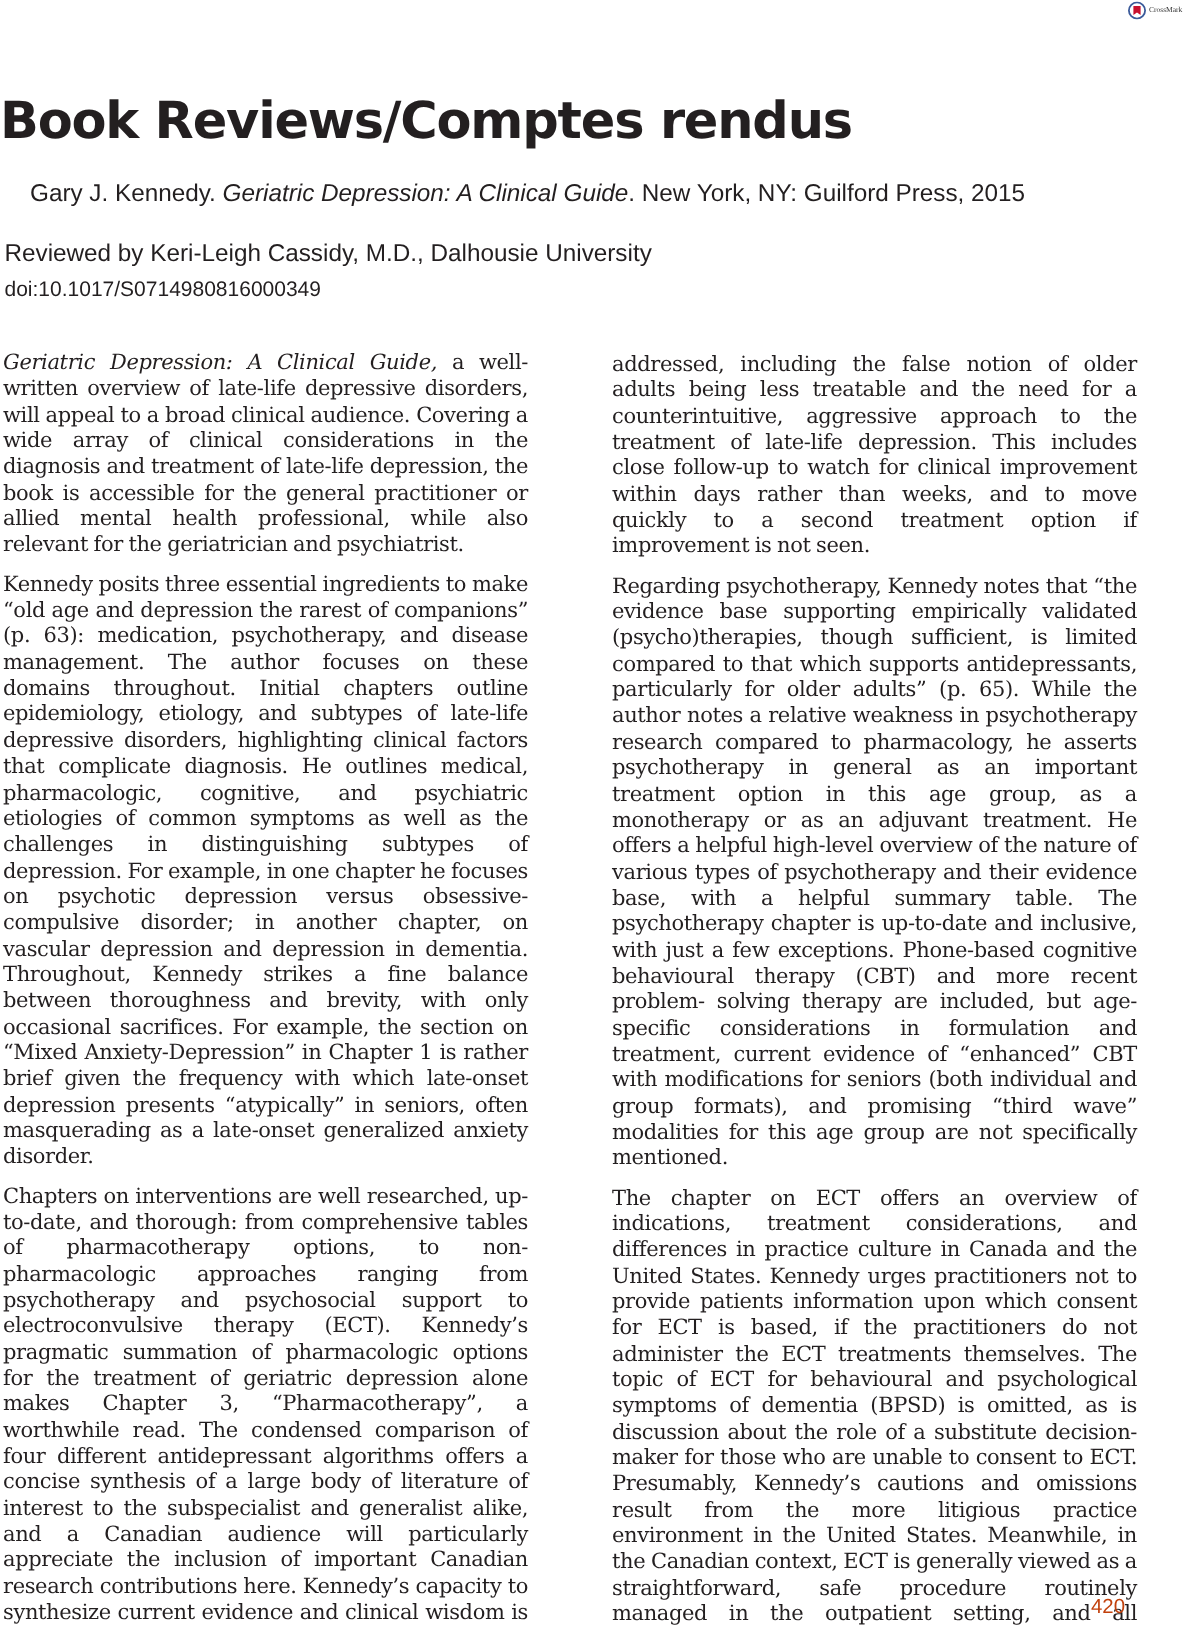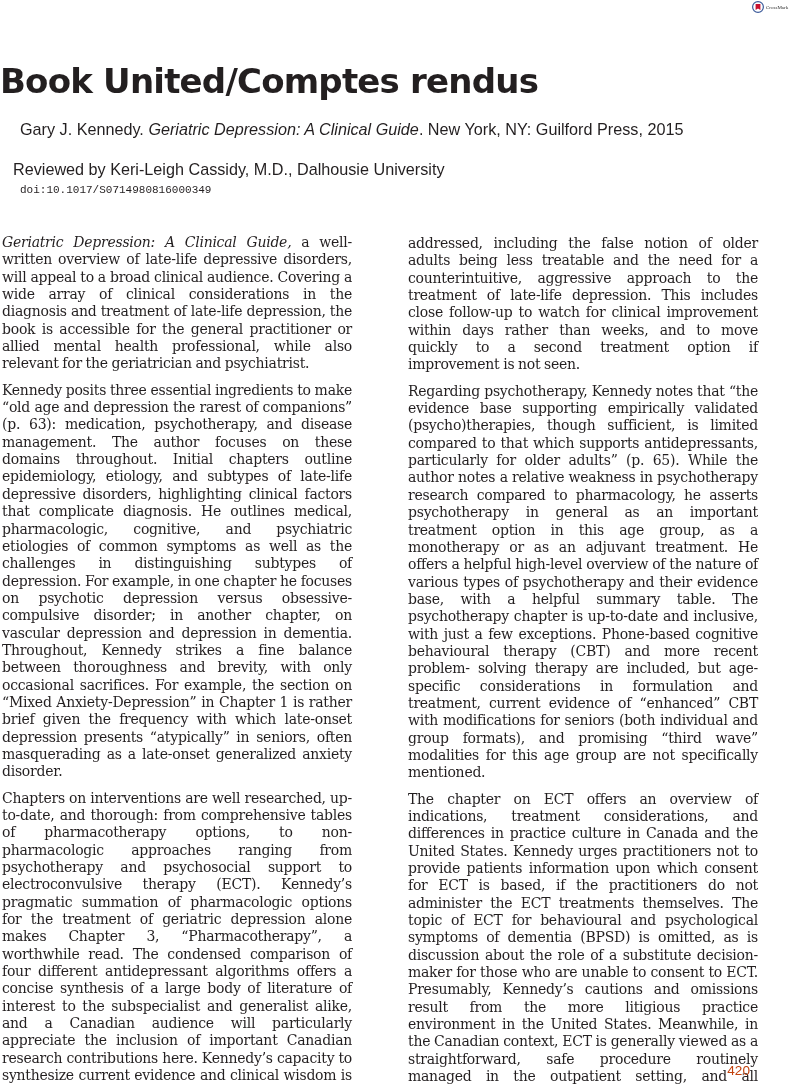--- a/index.html
+++ b/index.html
@@ -2,43 +2,43 @@
 <html><head>
   <meta charset="utf-8">
   <style>
     html, body { margin: 0; padding: 0; background: #ffffff; }
     body { width: 800px; height: 1085px; position: relative; overflow: hidden; color: #231f20; }
     .crossmark { position: absolute; left: 752px; top: 1px; display: flex; align-items: center; gap: 2px; }
     .crossmark svg { width: 12px; height: 12px; display: block; }
     .crossmark-label { font-family: "Liberation Serif", serif; font-size: 5px; color: #333; }
     .title { position: absolute; left: 0; top: 64px; margin: 0; font-family: "DejaVu Sans", sans-serif; font-weight: bold; font-size: 34px; letter-spacing: -0.8px; color: #231f20; white-space: nowrap; line-height: 1; }
     .citation { position: absolute; left: 20px; top: 120px; font-family: "Liberation Sans", sans-serif; font-size: 16.2px; color: #231f20; white-space: nowrap; }
-    .reviewer { position: absolute; left: 13px; top: 160px; font-family: "Liberation Sans", sans-serif; font-size: 16.2px; color: #231f20; white-space: nowrap; }
-    .doi { position: absolute; left: 20px; top: 184px; font-family: Liberation Mono, monospace; font-size: 11px; color: #231f20; white-space: nowrap; }
+    .reviewer { position: absolute; left: 3px; top: 160px; font-family: "Liberation Sans", sans-serif; font-size: 16.2px; color: #231f20; white-space: nowrap; }
+    .doi { position: absolute; left: 3px; top: 184px; font-family: Liberation Sans, sans-serif; font-size: 14px; color: #231f20; white-space: nowrap; }
     .col { position: absolute; top: 234px; width: 350px; font-family: "DejaVu Serif", serif; font-size: 14px; line-height: 17.35px; color: #231f20; }
     .col-left { left: 2px; }
     .col-right { left: 408px; top: 235px; }
     .col p { margin: 0 0 9px 0; text-align: justify; hyphens: auto; letter-spacing: -0.25px; word-spacing: -0.5px; }
     .col p:last-child { margin-bottom: 0; }
     .col i { font-style: italic; }
     .footer-left { position: absolute; left: 2px; top: 1120px; font-family: "Liberation Sans", sans-serif; font-size: 13.6px; color: #0369a1; white-space: nowrap; }
     .footer-right { position: absolute; right: 50px; top: 1063px; font-family: "Liberation Sans", sans-serif; font-size: 13.6px; color: #c2410c; }
   </style>
 </head>
 <body>
 
 <div class="crossmark">
   <svg viewBox="0 0 12 12">
     <circle cx="6" cy="6" r="5.4" fill="none" stroke="#3b5a9a" stroke-width="1.2"></circle>
     <path d="M3.6 3 h4.8 v6 l-2.4 -1.6 l-2.4 1.6 z" fill="#c8102e"></path>
   </svg>
   <span class="crossmark-label">CrossMark</span>
 </div>
 
-<h1 class="title">Book United/Comptes rendus</h1>
+<h1 class="title">Book Reviews/Comptes rendus</h1>
 
 <div class="citation">
   <span>Gary J. Kennedy. </span><i>Geriatric Depression: A Clinical Guide</i><span>. New York, NY: Guilford Press, 2015</span>
 </div>
 
 <div class="reviewer">Reviewed by Keri-Leigh Cassidy, M.D., Dalhousie University</div>
 <div class="doi">doi:10.1017/S0714980816000349</div>
 
 <div class="col col-left">
   <p><i>Geriatric Depression: A Clinical Guide,</i><span> a well-written overview of late-life depressive disorders, will appeal to a broad clinical audience. Covering a wide array of clinical considerations in the diagnosis and treatment of late-life depression, the book is accessible for the general practitioner or allied mental health professional, while also relevant for the geriatrician and psychiatrist.</span></p>

